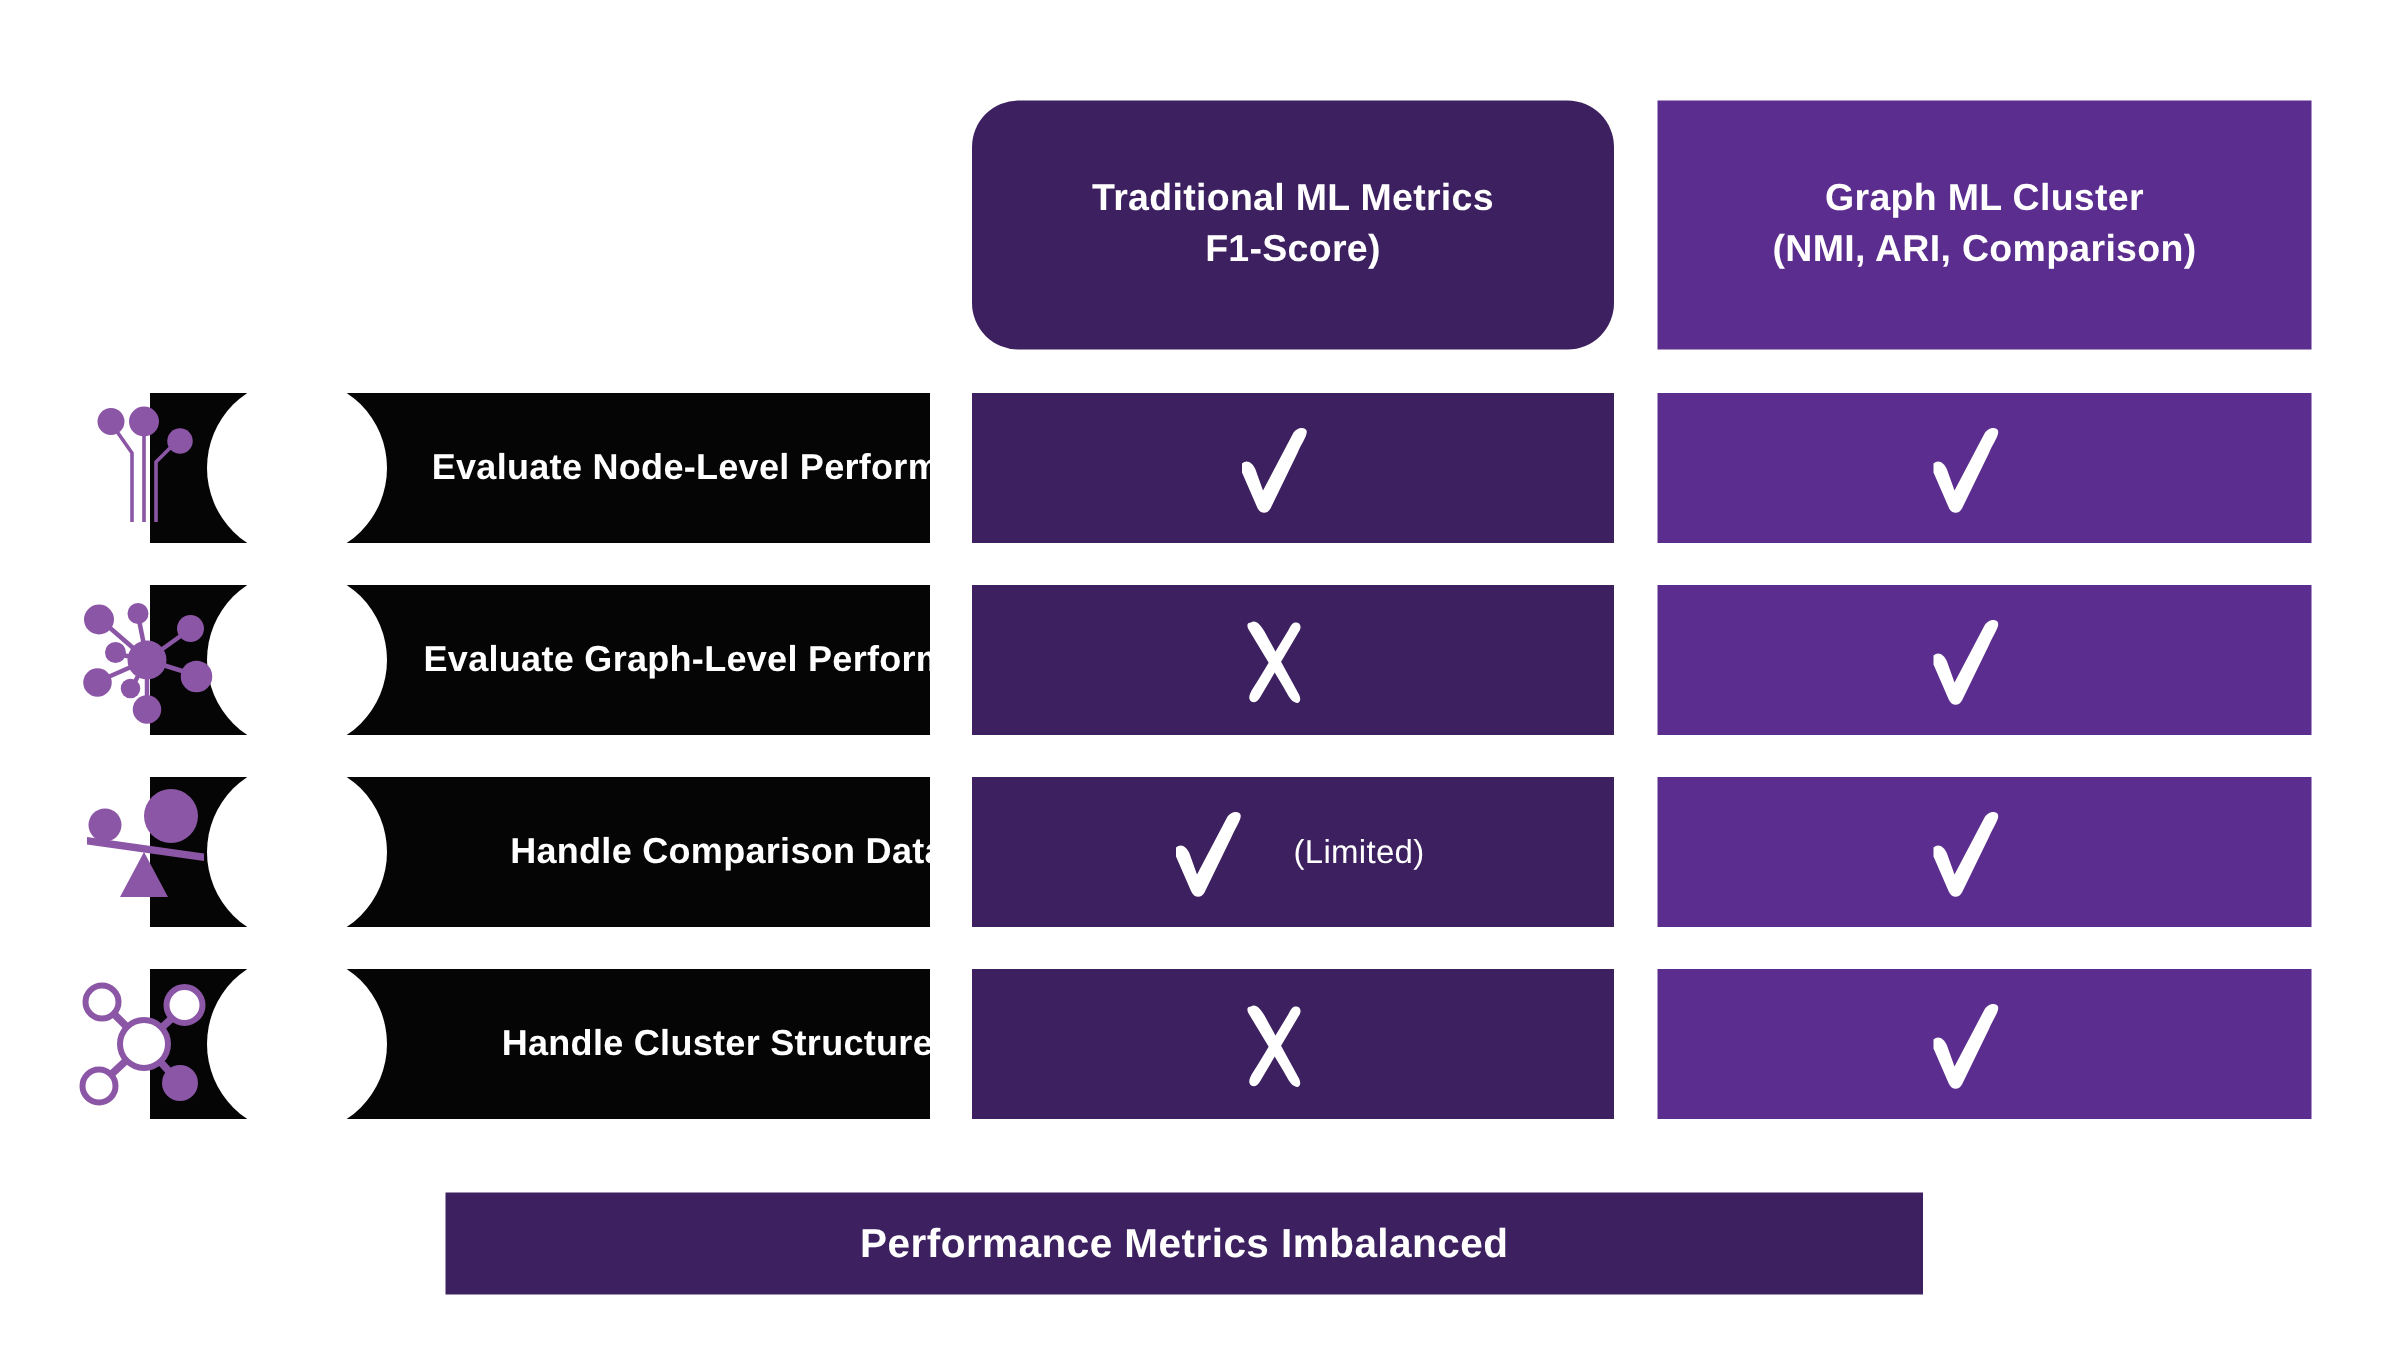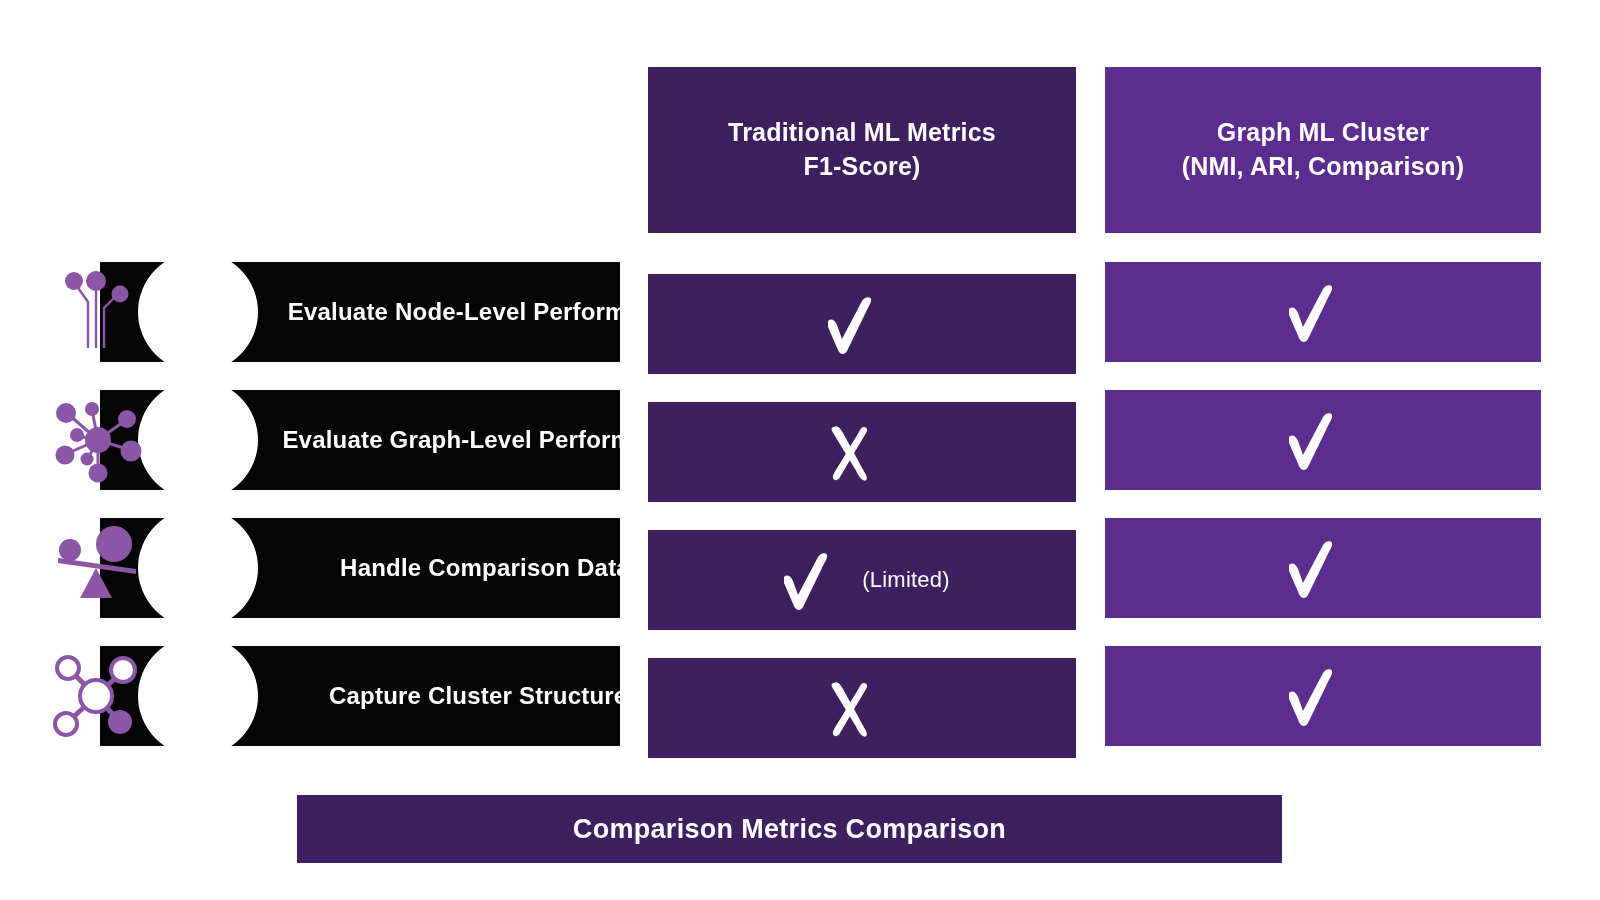--- a/index.html
+++ b/index.html
@@ -34,20 +34,21 @@
     font-weight: bold;
     line-height: 1.35;
     letter-spacing: 0.2px;
     padding: 0 14px;
     box-sizing: border-box;
   }
   #header-traditional {
     left: 648px;
     width: 428px;
     background: #3D2060;
+    border-radius: 31px;
   }
   #header-graph {
     left: 1105px;
     width: 436px;
     background: #5B2D8E;
   }
 
   
   .row {
     position: absolute;
@@ -110,21 +111,20 @@
     height: 100px;
     display: flex;
     align-items: center;
     justify-content: center;
     gap: 26px;
   }
   .cell-trad {
     left: 648px;
     width: 428px;
     background: #3D2060;
-    margin-top: 12px;
   }
   .cell-graph {
     left: 1105px;
     width: 436px;
     background: #5B2D8E;
   }
   .mark { width: 62px; height: 66px; flex: none; }
   .note {
     color: #ffffff;
     font-size: 22px;
@@ -260,21 +260,21 @@
       <svg class="mark" viewBox="0 0 62 66">
         <path d="M10 30 C13 27 17 29 19 34 L24 48 L44 10 C46 6 52 5 53 8 C54 11 50 16 47 23 L29 60 C27 64 22 64 20 59 L10 36 Z" fill="#ffffff"></path>
       </svg>
       <span class="note"></span>
     </div>
   </div>
 
   <div class="row row-3">
     <div class="label-bar">
       <div class="bite"></div>
-      <div class="label-text">Capture Cluster Structures</div>
+      <div class="label-text">Handle Cluster Structures</div>
     </div>
     <svg class="row-icon" viewBox="0 0 96 88">
       <g stroke="#8B56A5" stroke-width="5" fill="none">
         <path d="M44 44 L18 18"></path>
         <path d="M44 44 L70 20"></path>
         <path d="M44 44 L16 70"></path>
         <path d="M44 44 L66 68"></path>
       </g>
       <circle cx="44" cy="44" r="16" fill="#ffffff" stroke="#8B56A5" stroke-width="4"></circle>
       <circle cx="16" cy="16" r="11" fill="#ffffff" stroke="#8B56A5" stroke-width="4"></circle>
@@ -291,16 +291,16 @@
     </div>
     <div class="cell cell-graph">
       <svg class="mark" viewBox="0 0 62 66">
         <path d="M10 30 C13 27 17 29 19 34 L24 48 L44 10 C46 6 52 5 53 8 C54 11 50 16 47 23 L29 60 C27 64 22 64 20 59 L10 36 Z" fill="#ffffff"></path>
       </svg>
       <span class="note"></span>
     </div>
   </div>
 
   <div id="title-bar">
-    <span>Comparison Metrics Comparison</span>
+    <span>Performance Metrics Imbalanced</span>
   </div>
 
 </div>
 
 </body></html>

